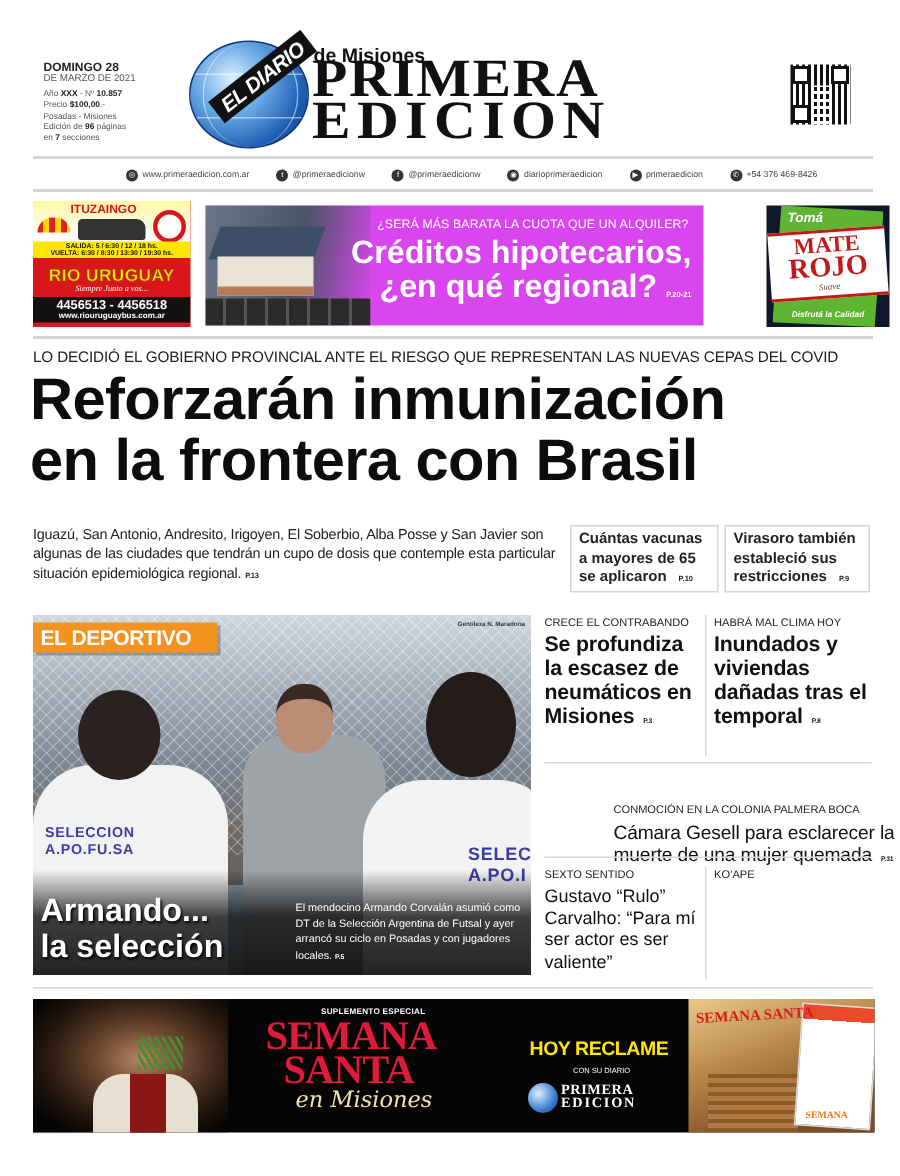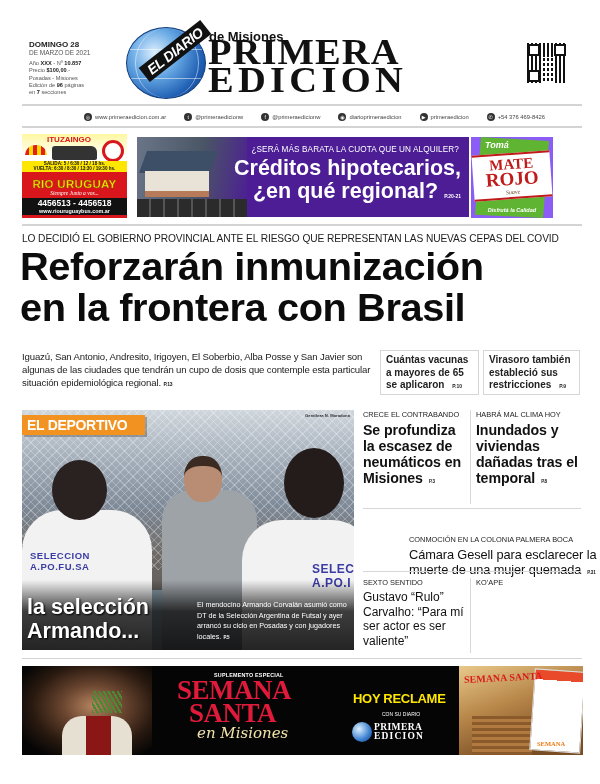--- a/index.html
+++ b/index.html
@@ -54,31 +54,31 @@
   .ad-bus .ituz { position: absolute; left: 25px; top: 1px; font-size: 8px; font-weight: bold; color: #d8161b; }
   .ad-bus .bus { position: absolute; left: 30px; top: 12px; width: 45px; height: 14px; background: #333; border-radius: 3px 6px 2px 2px; }
   .ad-bus .umbrella { position: absolute; left: 3px; top: 11px; width: 22px; height: 10px; border-radius: 11px 11px 0 0; background: repeating-linear-gradient(90deg,#e02020 0 4px,#ffd800 4px 8px); }
   .ad-bus .badge { position: absolute; right: 3px; top: 6px; width: 22px; height: 22px; border-radius: 50%; background: #fff; border: 3px solid #d8161b; }
   .ad-bus .sched { position: absolute; left: 0; top: 27px; width: 100%; font-size: 4.6px; font-weight: bold; color: #111; line-height: 5.3px; text-align: center; background: #ffe600; }
   .ad-bus .brand { font-size: 11.5px; font-weight: bold; color: #ffe600; text-align: center; margin-top: 0; letter-spacing: .3px; -webkit-text-stroke: .4px #7a5c00; }
   .ad-bus .slogan { font-size: 5.5px; font-style: italic; color: #fff; text-align: center; font-family: "Liberation Serif", serif; }
   .ad-bus .phones { background: #111; color: #fff; font-size: 8.5px; font-weight: bold; text-align: center; margin-top: 2px; line-height: 10px; }
   .ad-bus .web { background: #111; color: #fff; font-size: 5.4px; font-weight: bold; text-align: center; line-height: 7px; }
 
-  .ad-credit { position: absolute; left: 137px; top: 137px; width: 332px; height: 80px; background: #4c1d95; overflow: hidden; }
+  .ad-credit { position: absolute; left: 137px; top: 137px; width: 332px; height: 80px; background: #d946ef; overflow: hidden; }
   .ad-credit .house { position: absolute; left: 0; top: 0; width: 110px; height: 80px;
         background: linear-gradient(100deg,#6a7688 0%, #4a5565 55%, rgba(8,8,8,0) 100%); }
   .ad-credit .roof { position: absolute; left: 6px; top: 14px; width: 70px; height: 22px; background: #3c4f66; transform: skewX(-20deg); }
   .ad-credit .wall { position: absolute; left: 8px; top: 34px; width: 64px; height: 26px; background: #e9e2d6; border-bottom: 6px solid #b77b5a; }
   .ad-credit .calc { position: absolute; left: 0; top: 62px; width: 110px; height: 18px; background: repeating-linear-gradient(90deg,#2b2b2b 0 12px,#555 12px 14px); }
   .ad-credit .kicker { position: absolute; right: 10px; top: 8px; font-size: 8.2px; color: #fff; letter-spacing: .1px; }
   .ad-credit .h1 { position: absolute; right: 8px; top: 20px; font-size: 21.5px; font-weight: bold; color: #fff; line-height: 23px; white-space: nowrap; text-align: right; }
   .ad-credit .page { font-size: 5px; font-weight: bold; margin-left: 6px; letter-spacing: 0; }
 
-  .ad-mate { position: absolute; left: 471px; top: 137px; width: 82px; height: 81px; background: #8b5cf6; overflow: hidden; }
+  .ad-mate { position: absolute; left: 511px; top: 137px; width: 82px; height: 81px; background: #0f172a; overflow: hidden; }
   .ad-mate .green { position: absolute; left: 4px; top: 0; width: 74px; height: 81px; background: #5fb532; clip-path: polygon(8% 0,100% 5%,92% 100%,0 96%); }
   .ad-mate .toma { position: absolute; left: 14px; top: 3px; color: #fff; font-weight: bold; font-style: italic; font-size: 9px; }
   .ad-mate .label { position: absolute; left: 2px; top: 16px; width: 78px; height: 46px; background: #fff; border-top: 2px solid #c01a1a; border-bottom: 2px solid #c01a1a; transform: rotate(-4deg); }
   .ad-mate .mate { position: absolute; left: 0; width: 100%; top: 2px; text-align: center; font-family: "Liberation Serif", serif; font-weight: bold; color: #c01a1a; font-size: 15px; line-height: 14px; }
   .ad-mate .rojo { position: absolute; left: 0; width: 100%; top: 15px; text-align: center; font-family: "Liberation Serif", serif; font-weight: bold; color: #c01a1a; font-size: 19px; line-height: 18px; }
   .ad-mate .suave { position: absolute; left: 0; width: 100%; top: 34px; text-align: center; font-family: "Liberation Serif", serif; font-style: italic; color: #6a4a2a; font-size: 6px; }
   .ad-mate .disf { position: absolute; left: 0; width: 100%; bottom: 5px; text-align: center; color: #fff; font-size: 5.5px; font-weight: bold; font-style: italic; }
 
   
   .lead-kicker { position: absolute; left: 22px; top: 233px; font-size: 10.2px; color: #222; white-space: nowrap; letter-spacing: -.1px; }
@@ -279,22 +279,22 @@
       <div>A.PO.FU.SA</div>
     </div>
   <div class="shirt2">
       <div>SELEC</div>
       <div>A.PO.I</div>
     </div>
   <div class="shade"></div>
   <div class="section-tag">EL DEPORTIVO</div>
   <div class="credit">Gentileza N. Maradona</div>
   <div class="headline">
+    <div>Armando...</div>
     <div>la selección</div>
-    <div>Armando...</div>
   </div>
   <div class="caption">
     <span>El mendocino Armando Corvalán asumió como DT de la Selección Argentina de Futsal y ayer arrancó su ciclo en Posadas y con jugadores locales.</span> <span class="pg">P.5</span>
   </div>
 </div>
 
 <div class="brief b1">
   <div class="k">CRECE EL CONTRABANDO</div>
   <div class="t"><span>Se profundiza la escasez de neumáticos en Misiones</span><span class="pg">P.3</span></div>
 </div>

